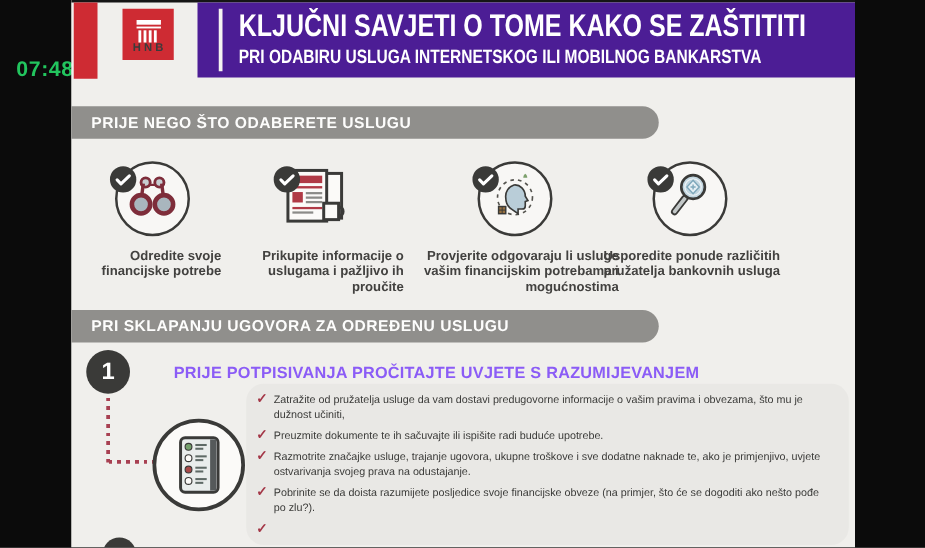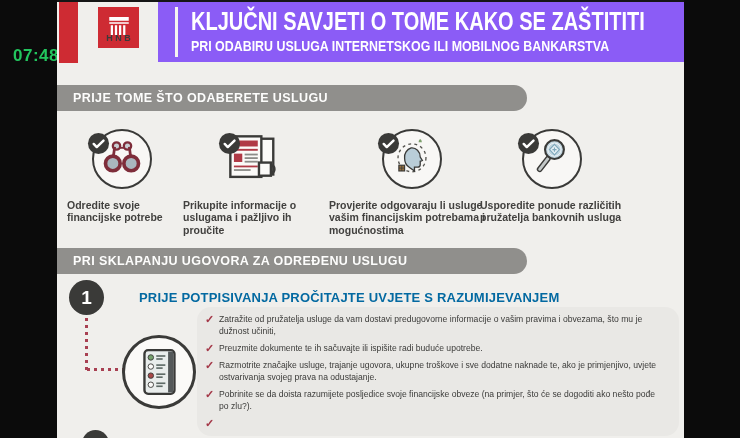--- a/index.html
+++ b/index.html
@@ -13,56 +13,56 @@
   .infographic { position:absolute; left:57px; top:0; width:627px; height:438px;
                  background:#f0efec; overflow:hidden; }
   .top-strip { position:absolute; left:0; top:0; width:100%; height:2px; background:#151515; }
 
   
   .hdr-tab { position:absolute; left:2px; top:2px; width:19px; height:61px; background:#ce2b33; }
   .logo-sq { position:absolute; left:41px; top:7px; width:41px; height:41px; background:#ce2b33;
              display:flex; align-items:center; justify-content:center; }
   .logo-txt { position:absolute; left:41px; top:33px; width:41px; text-align:center;
               font-size:9px; font-weight:bold; letter-spacing:2.5px; color:#3b3b3b; text-indent:2.5px; }
-  .hdr-band { position:absolute; left:101px; top:2px; width:526px; height:60px; background:#8b5cf6; }
+  .hdr-band { position:absolute; left:101px; top:2px; width:526px; height:60px; background:#4c1d95; }
   .hdr-divider { position:absolute; left:17px; top:5px; width:3px; height:50px; background:#f5f3f1; }
   .hdr-text { position:absolute; left:33px; top:5px; width:660px;
               transform:scaleX(0.80); transform-origin:left top; color:#fff; }
   .hdr-line1 { font-size:25px; font-weight:bold; letter-spacing:0; line-height:29px; white-space:nowrap; }
   .hdr-line2 { font-size:15.5px; font-weight:bold; line-height:20px; white-space:nowrap; }
 
   
   .gray-bar { position:absolute; left:0; width:470px; height:26px; background:#908f8c;
               border-radius:0 14px 14px 0; color:#fdfdfc; font-size:12.5px; font-weight:bold;
               letter-spacing:0.4px; line-height:26px; padding-left:16px; white-space:nowrap; }
   .bar-before { top:85px; }
   .bar-contract { top:248px; }
 
   
-  .advice-col { position:absolute; top:129px; text-align:left; }
+  .advice-col { position:absolute; top:129px; text-align:right; }
   .col-1 { left:10px;  width:110px; }
   .col-2 { left:126px; width:140px; }
   .col-3 { left:272px; width:166px; }
   .col-4 { left:423px; width:144px; }
   .icon-wrap { position:relative; height:64px; }
   .icon-circle { position:absolute; left:50%; top:0; transform:translateX(-50%);
                  width:60px; height:60px; border:2px solid #3a3a38; border-radius:50%;
                  background:#f8f7f5; display:flex; align-items:center; justify-content:center; }
   .no-circle { position:absolute; left:50%; top:0; transform:translateX(-50%);
                width:64px; height:60px; display:flex; align-items:center; justify-content:center; }
   .check-badge { position:absolute; left:50%; top:3px; margin-left:-35px; width:23px; height:23px; z-index:3; }
   .advice-caption { margin-top:6px; font-size:10.5px; font-weight:bold; line-height:1.18;
                     color:#42413f; }
 
   
   .step-badge { position:absolute; left:12px; top:280px; width:35px; height:35px; border-radius:50%;
                 background:#3a3a38; color:#fff; font-size:19px; font-weight:bold;
                 display:flex; align-items:center; justify-content:center; z-index:2; }
   .step-title { position:absolute; left:82px; top:290px; font-size:13px; font-weight:bold;
-                letter-spacing:0.2px; color:#0369a1; white-space:nowrap; }
+                letter-spacing:0.2px; color:#8b5cf6; white-space:nowrap; }
 
   .step-panel { position:absolute; left:140px; top:307px; width:482px; height:129px;
                 background:#e9e8e5; border-radius:14px; }
   .bullets { position:absolute; left:8px; top:6px; width:462px; display:flex;
              flex-direction:column; gap:5px; }
   .bullet { display:flex; align-items:flex-start; }
   .bullet .chk { color:#a43848; font-size:11px; font-weight:bold; line-height:12px;
                  width:14px; flex-shrink:0; margin-top:0; }
   .bullet .txt { font-size:8.6px; line-height:1.4; color:#3b3b39; }
 
@@ -103,21 +103,21 @@
     <div class="logo-txt">HNB</div>
 
     <div class="hdr-band">
       <div class="hdr-divider"></div>
       <div class="hdr-text">
         <div class="hdr-line1">KLJUČNI SAVJETI O TOME KAKO SE ZAŠTITITI</div>
         <div class="hdr-line2">PRI ODABIRU USLUGA INTERNETSKOG ILI MOBILNOG BANKARSTVA</div>
       </div>
     </div>
 
-    <div class="gray-bar bar-before">PRIJE TOME ŠTO ODABERETE USLUGU</div>
+    <div class="gray-bar bar-before">PRIJE NEGO ŠTO ODABERETE USLUGU</div>
 
     <div class="advice-col col-1">
       <div class="icon-wrap">
         <span class="check-badge">
           <svg viewBox="0 0 24 24" width="23" height="23">
               <circle cx="12" cy="12" r="11" fill="#3a3a38"></circle>
               <path d="M7 12.5l3.2 3.2L17.2 9" stroke="#fff" stroke-width="2.6" fill="none" stroke-linecap="round" stroke-linejoin="round"></path>
             </svg>
         </span>
         <div class="icon-circle">

